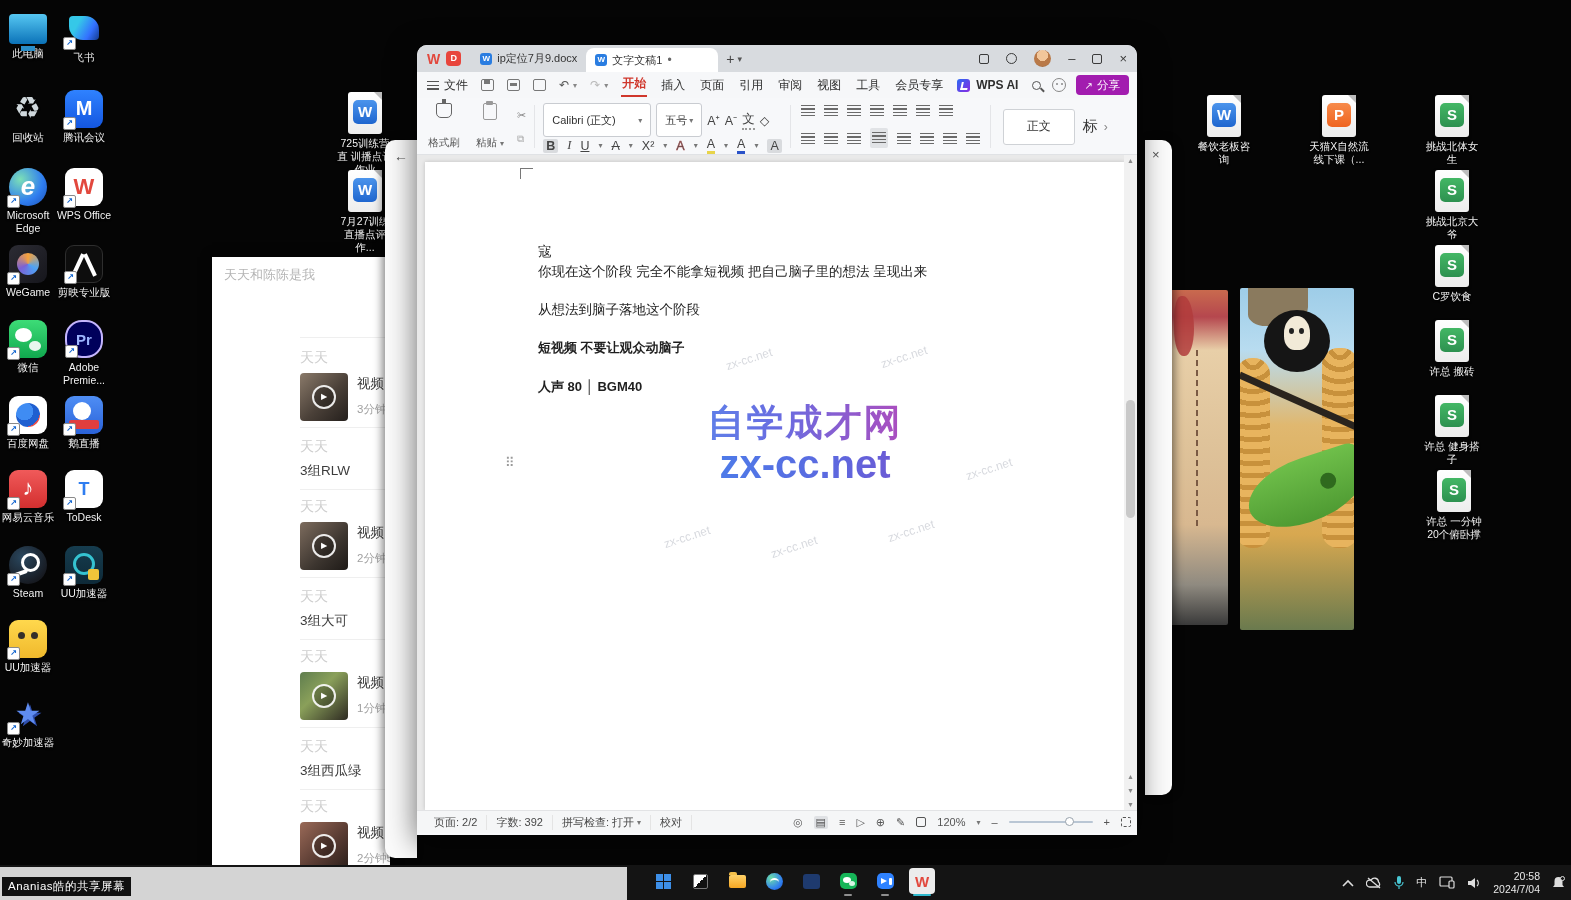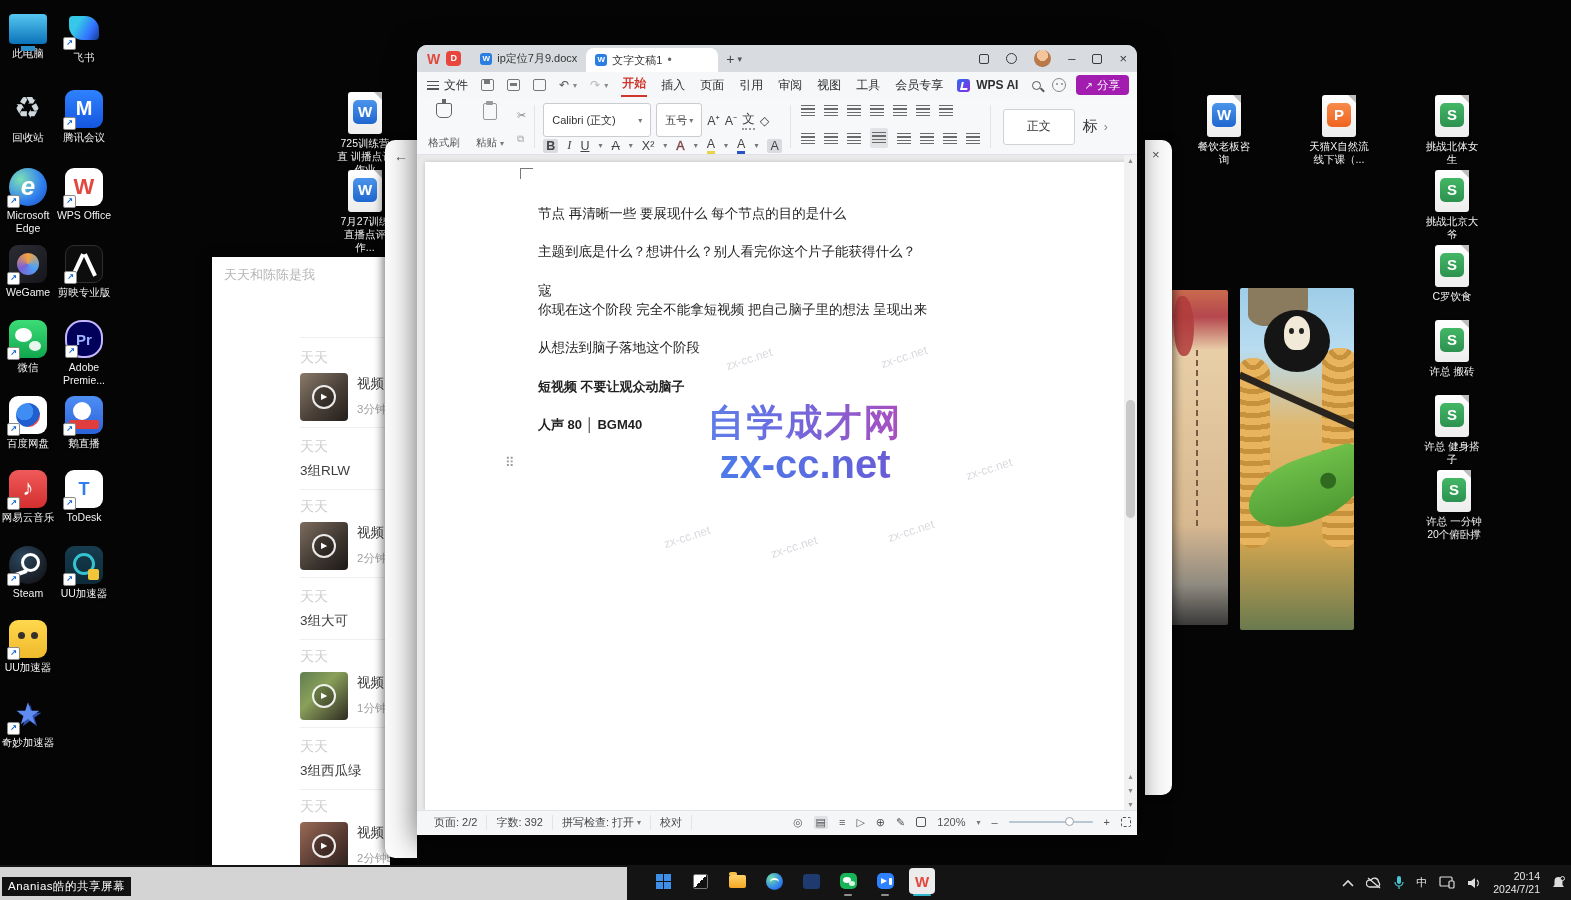--- a/index.html
+++ b/index.html
@@ -597,23 +597,21 @@
         <span>标</span>
         <span class="chev">›</span>
       </div>
     </div>
   </div>
 
   <div class="docarea">
     <div class="page">
       <div class="cropmark"></div>
       <div class="doctext">
-        <div class="para">节点 再清晰一些 要展现什么 每个节点的目的是什么</div>
         <div class="para"></div>
-        <div class="para">主题到底是什么？想讲什么？别人看完你这个片子能获得什么？</div>
         <div class="para"></div>
         <div class="para">寇</div>
         <div class="para">你现在这个阶段 完全不能拿短视频 把自己脑子里的想法 呈现出来</div>
         <div class="para"></div>
         <div class="para">从想法到脑子落地这个阶段</div>
         <div class="para"></div>
         <div class="para b">短视频 不要让观众动脑子</div>
         <div class="para"></div>
         <div class="para b">人声 80 │ BGM40</div>
       </div>
@@ -718,22 +716,22 @@
     <span class="imetxt">中</span>
     <svg width="16" height="13" viewBox="0 0 16 13">
         <rect x="1" y="1" width="12" height="9" rx="1" fill="none" stroke="#ddd" stroke-width="1.2"></rect>
         <rect x="10" y="5" width="5" height="7" rx="1" fill="#141414" stroke="#ddd" stroke-width="1.2"></rect>
       </svg>
     <svg width="14" height="12" viewBox="0 0 14 12">
         <path d="M1 4 h3 l4-3 v10 l-4-3 h-3 z" fill="#ddd"></path>
         <path d="M10 3 a4 4 0 0 1 0 6" stroke="#ddd" fill="none" stroke-width="1.1"></path>
       </svg>
     <div class="clock">
-      <div>20:14</div>
-      <div>2024/7/21</div>
+      <div>20:58</div>
+      <div>2024/7/04</div>
     </div>
     <svg width="13" height="14" viewBox="0 0 13 14">
         <path d="M6.5 1 a4 4 0 0 1 4 4 v4 l1.5 2 h-11 l1.5-2 v-4 a4 4 0 0 1 4-4 z" fill="#ddd"></path>
         <circle cx="10.5" cy="2.5" r="2" fill="#141414" stroke="#ddd" stroke-width="1"></circle>
       </svg>
   </div>
 </div>
 
 <div class="share-strip"></div>
 <div class="share-label">Ananias皓的共享屏幕</div>

